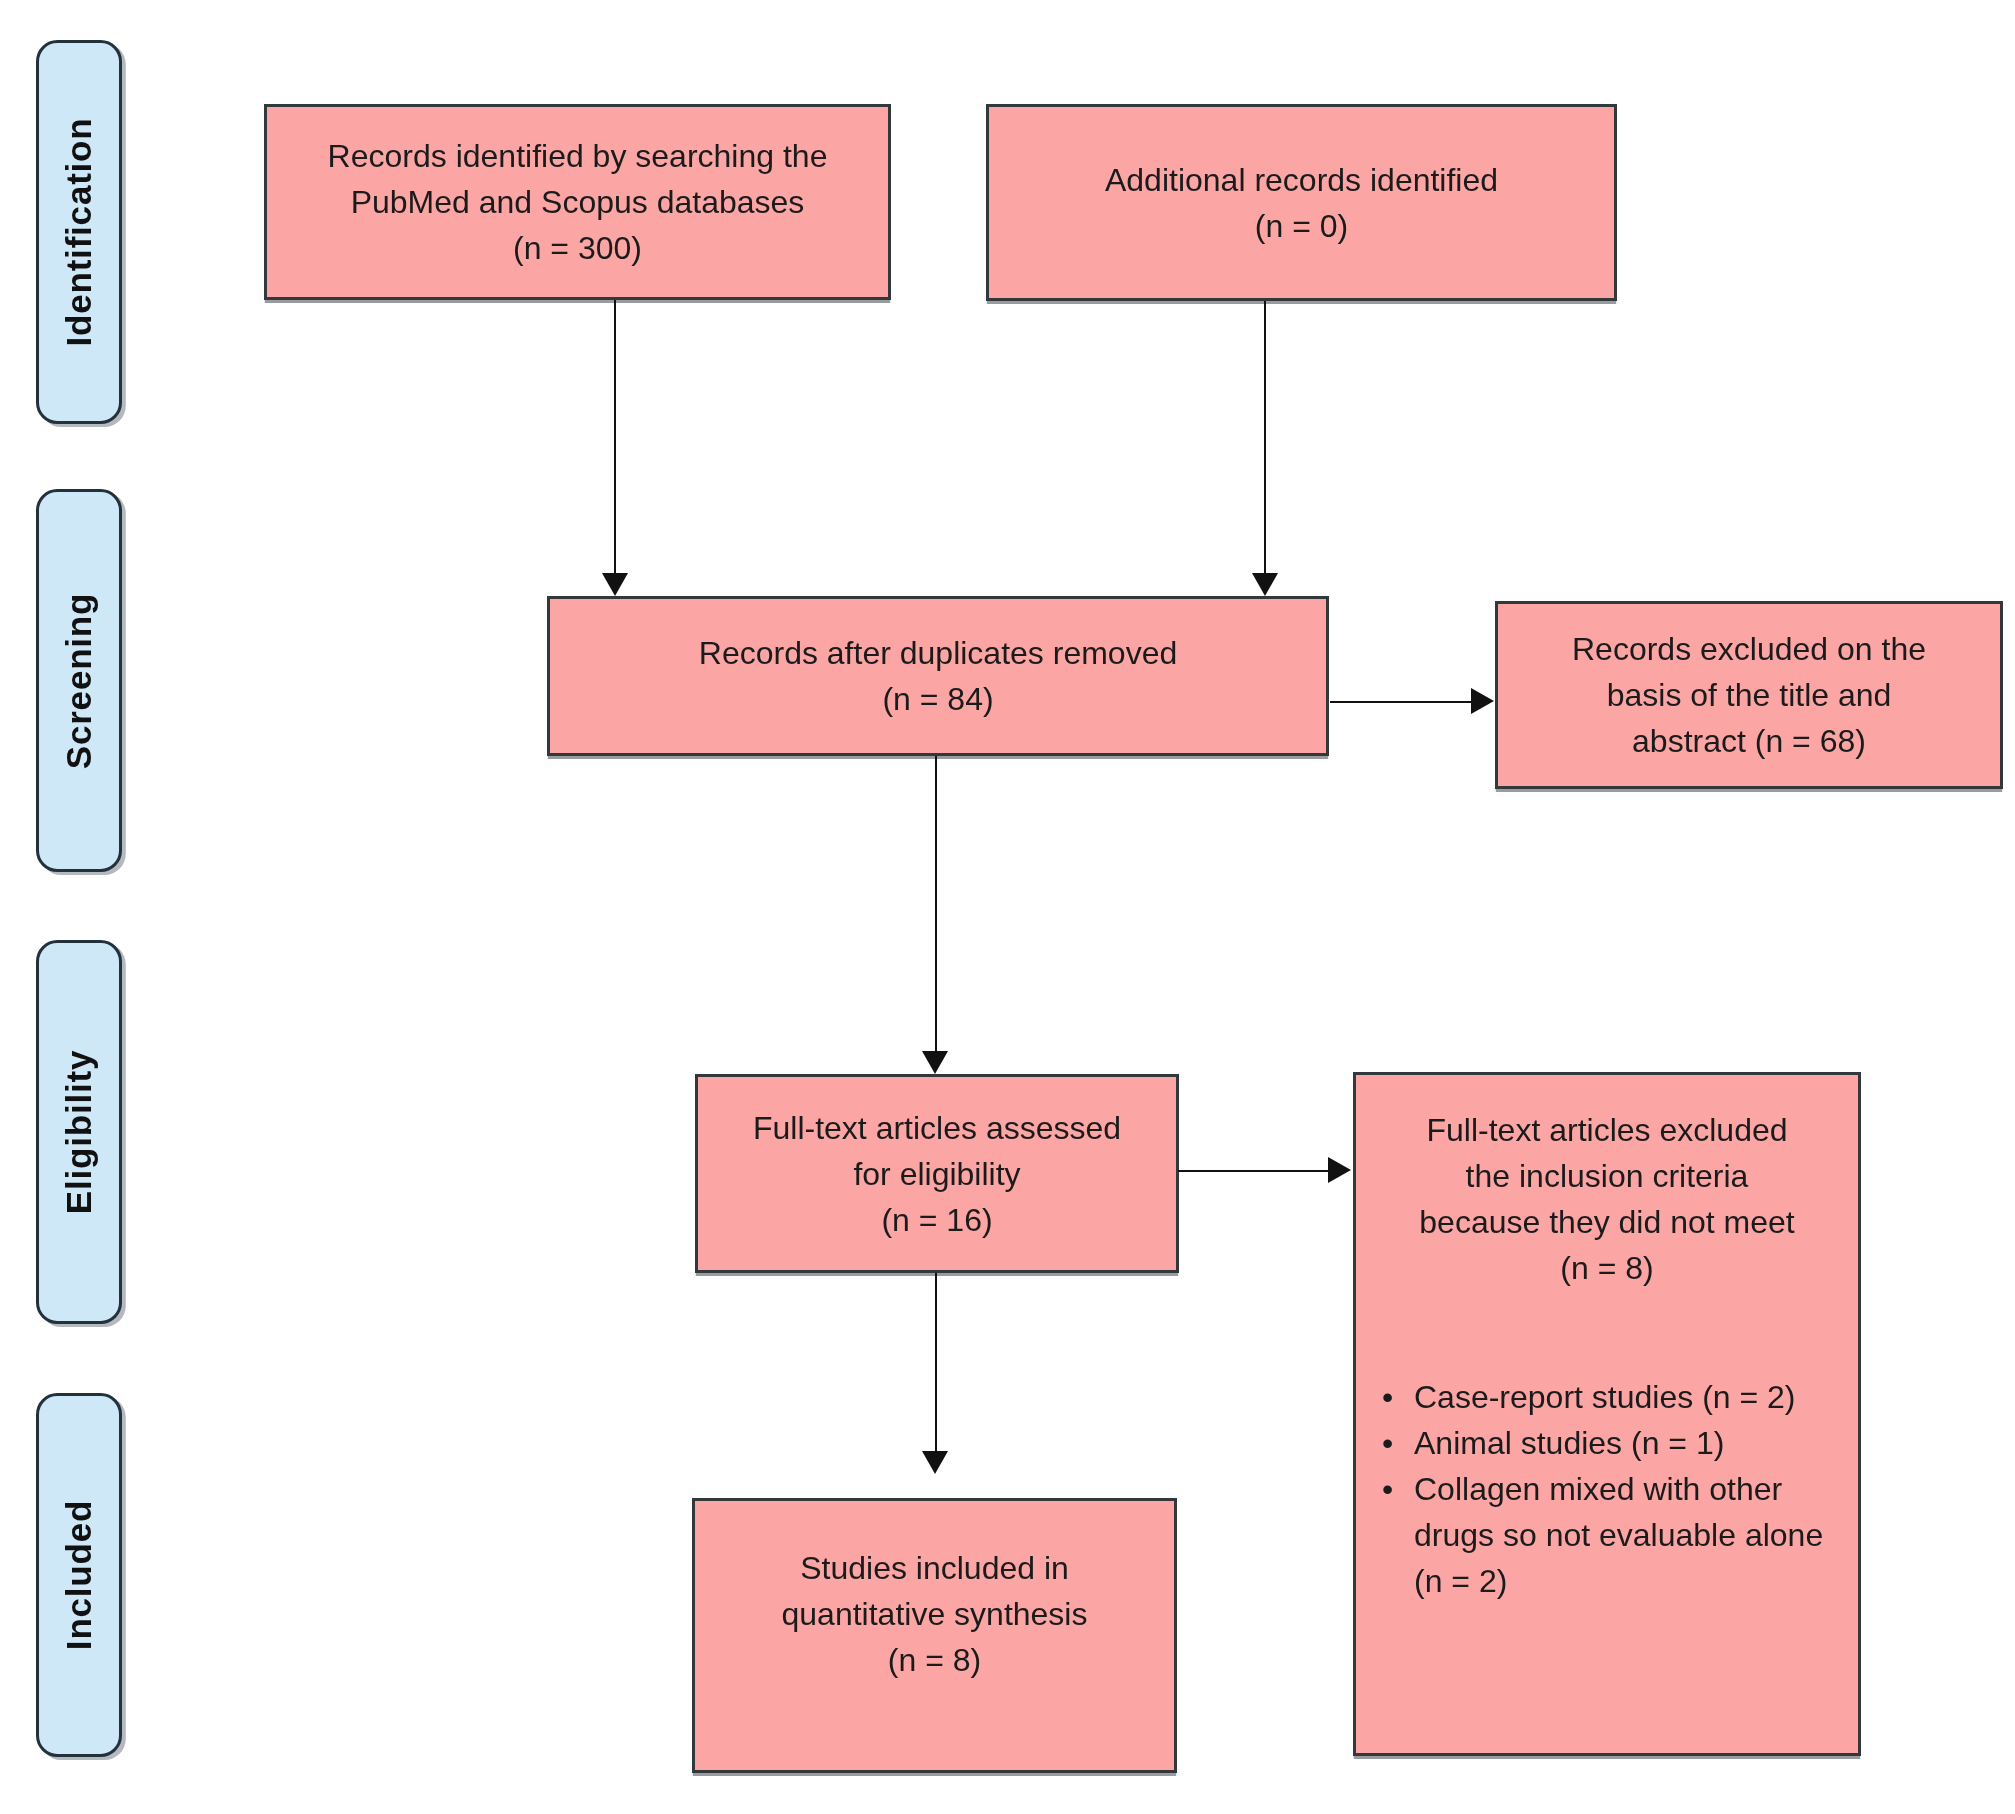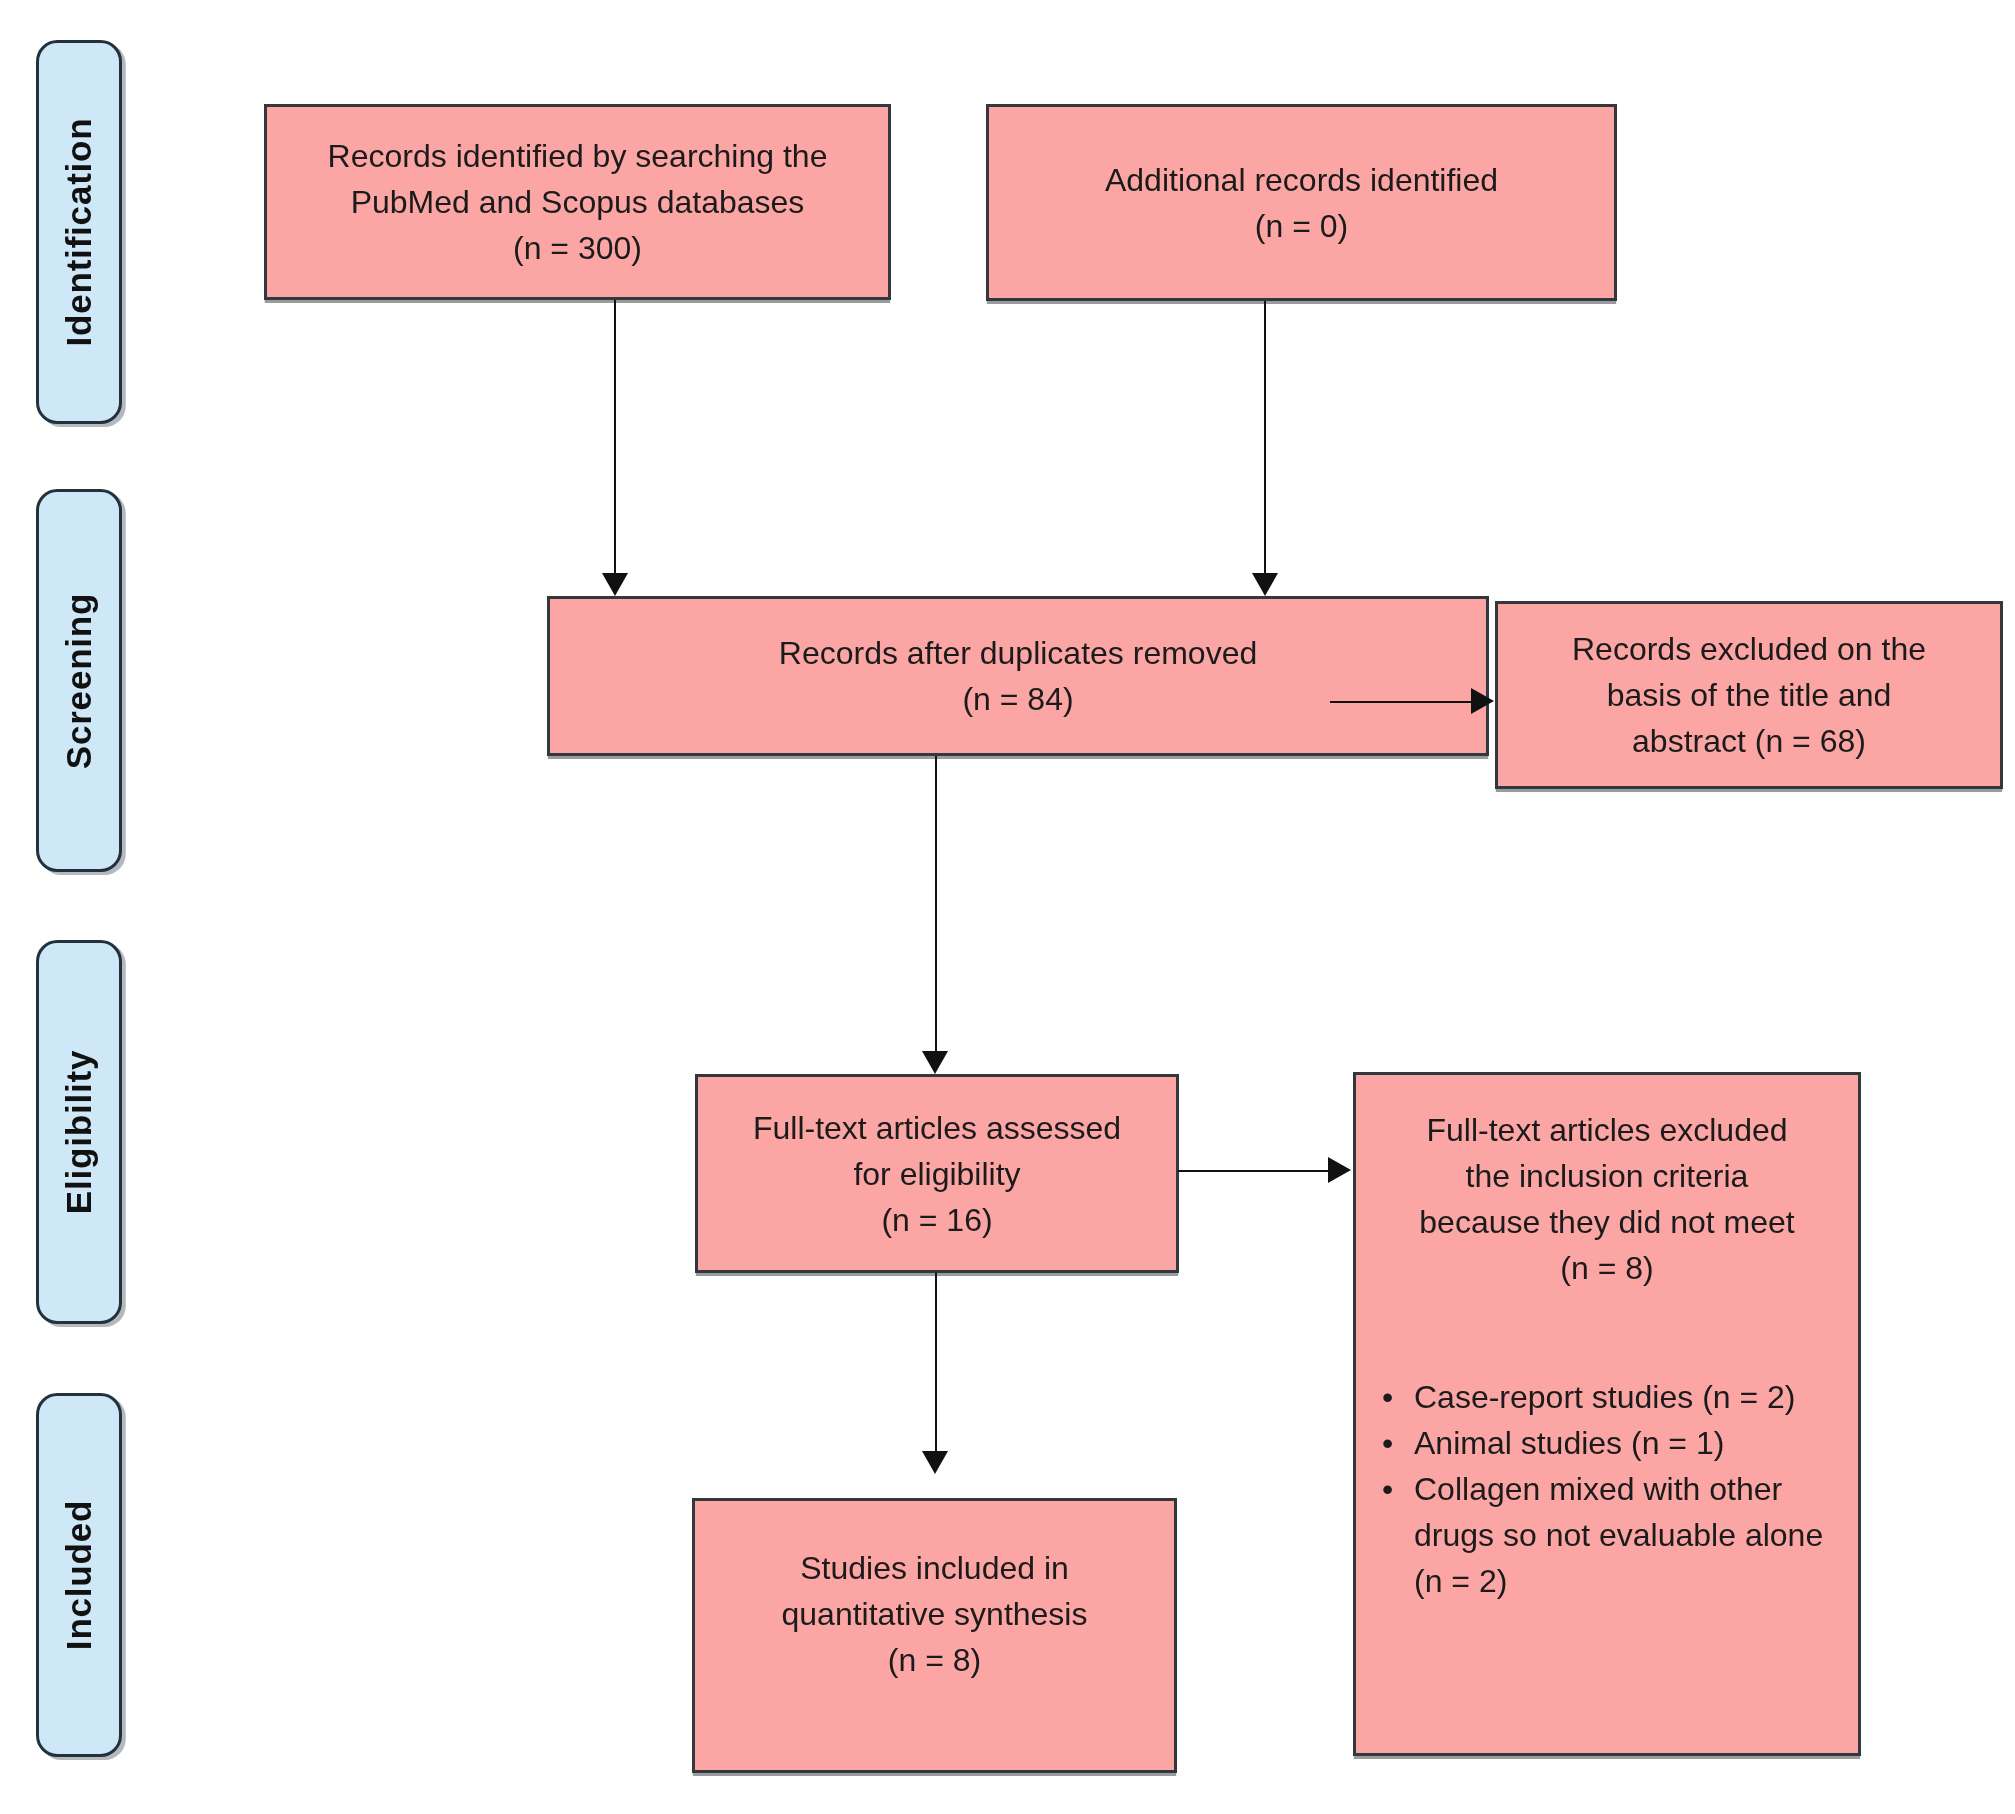--- a/index.html
+++ b/index.html
@@ -48,21 +48,21 @@
     display: flex; flex-direction: column;
     align-items: center; justify-content: center;
     text-align: center;
     font-size: 32px;
     line-height: 46px;
   }
   .fbox .line { width: 100%; }
 
   .box-records-identified { left: 264px;  top: 104px;  width: 627px;  height: 196px; }
   .box-additional-records { left: 986px; top: 104px;  width: 631px;  height: 197px; }
-  .box-after-duplicates   { left: 547px;  top: 596px;  width: 942px; height: 160px; }
+  .box-after-duplicates   { left: 547px;  top: 596px;  width: 782px; height: 160px; }
   .box-records-excluded   { left: 1495px; top: 601px;  width: 508px;  height: 188px; }
   .box-fulltext-assessed  { left: 695px;  top: 1074px; width: 484px;  height: 199px; }
   .box-fulltext-excluded  { left: 1353px; top: 1072px; width: 508px;  height: 684px;
                             justify-content: flex-start; padding-top: 32px; }
   .box-studies-included   { left: 692px;  top: 1474px; width: 485px;  height: 275px;
                             justify-content: flex-start; padding-top: 44px; margin-top: 24px; }
 
   .bullet-list {
     list-style: none;
     margin-top: 83px;

